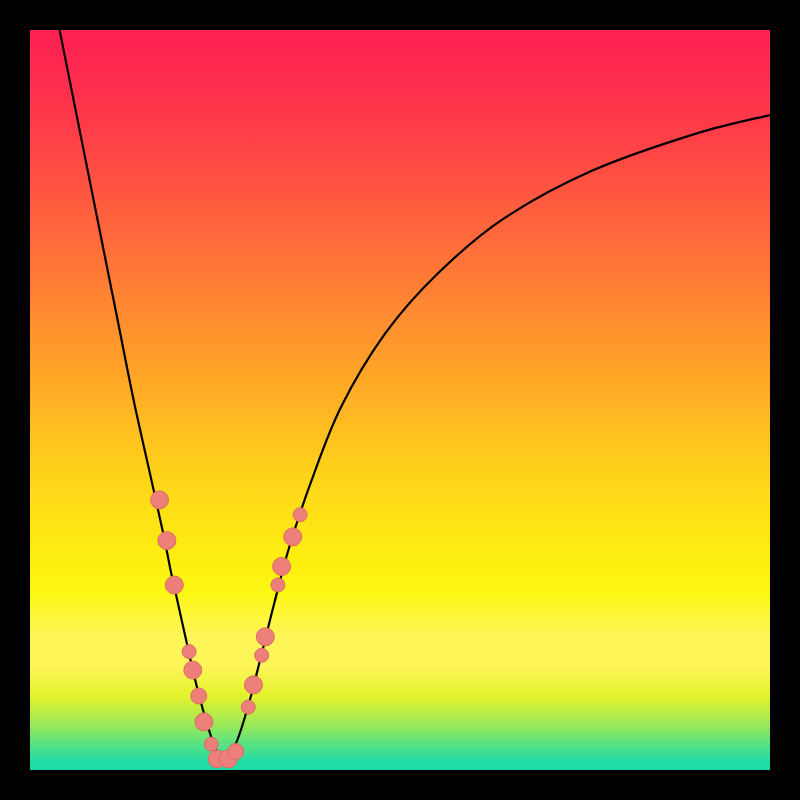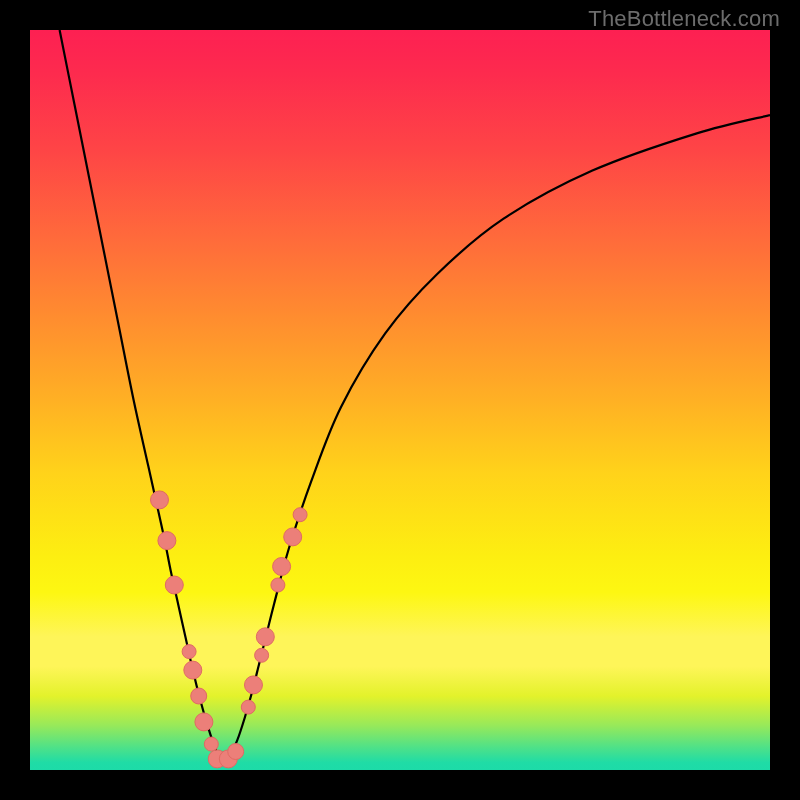--- a/index.html
+++ b/index.html
@@ -62,21 +62,20 @@
     width: 740px;
     height: 740px;
     overflow: visible;
   }
 </style>
 </head>
 <body>
 
 <div class="frame">
 
-  <div class="watermark">TheBottleneck.com</div>
 
   <div class="plot">
     <svg class="curve" viewBox="0 0 740 740">
       <path id="left-path" fill="none" stroke="#000000" stroke-width="2.2" d="M 29.60 0.00 C 32.07 12.33, 39.47 49.33, 44.40 74.00 C 49.33 98.67, 54.27 123.33, 59.20 148.00 C 64.13 172.67, 69.07 197.33, 74.00 222.00 C 78.93 246.67, 83.87 271.33, 88.80 296.00 C 93.73 320.67, 98.67 346.57, 103.60 370.00 C 108.53 393.43, 113.47 414.40, 118.40 436.60 C 123.33 458.80, 129.50 485.93, 133.20 503.20 C 136.90 520.47, 138.13 528.48, 140.60 540.20 C 143.07 551.92, 145.53 562.40, 148.00 573.50 C 150.47 584.60, 152.93 595.70, 155.40 606.80 C 157.87 617.90, 160.33 629.62, 162.80 640.10 C 165.27 650.58, 167.73 660.45, 170.20 669.70 C 172.67 678.95, 175.13 687.58, 177.60 695.60 C 180.07 703.62, 182.53 711.63, 185.00 717.80 C 187.47 723.97, 191.17 730.13, 192.40 732.60"></path>
       <path id="right-path" fill="none" stroke="#000000" stroke-width="2.2" d="M 192.40 732.60 C 193.63 731.37, 197.33 728.90, 199.80 725.20 C 202.27 721.50, 204.73 716.57, 207.20 710.40 C 209.67 704.23, 212.13 696.22, 214.60 688.20 C 217.07 680.18, 219.53 671.55, 222.00 662.30 C 224.47 653.05, 226.93 642.57, 229.40 632.70 C 231.87 622.83, 234.33 612.97, 236.80 603.10 C 239.27 593.23, 240.50 587.68, 244.20 573.50 C 247.90 559.32, 252.83 538.35, 259.00 518.00 C 265.17 497.65, 272.57 474.83, 281.20 451.40 C 289.83 427.97, 298.47 402.07, 310.80 377.40 C 323.13 352.73, 339.17 325.60, 355.20 303.40 C 371.23 281.20, 387.27 263.32, 407.00 244.20 C 426.73 225.08, 447.70 205.97, 473.60 188.70 C 499.50 171.43, 530.33 154.78, 562.40 140.60 C 594.47 126.42, 636.40 112.85, 666.00 103.60 C 695.60 94.35, 727.67 88.18, 740.00 85.10"></path>
       <g id="markers">
           <circle cx="129.50" cy="469.90" r="9" fill="#ec7f79" stroke="#e06a63" stroke-width="1"></circle>
           <circle cx="136.90" cy="510.60" r="9" fill="#ec7f79" stroke="#e06a63" stroke-width="1"></circle>
           <circle cx="144.30" cy="555.00" r="9" fill="#ec7f79" stroke="#e06a63" stroke-width="1"></circle>
           <circle cx="159.10" cy="621.60" r="7" fill="#ec7f79" stroke="#e06a63" stroke-width="1"></circle>

